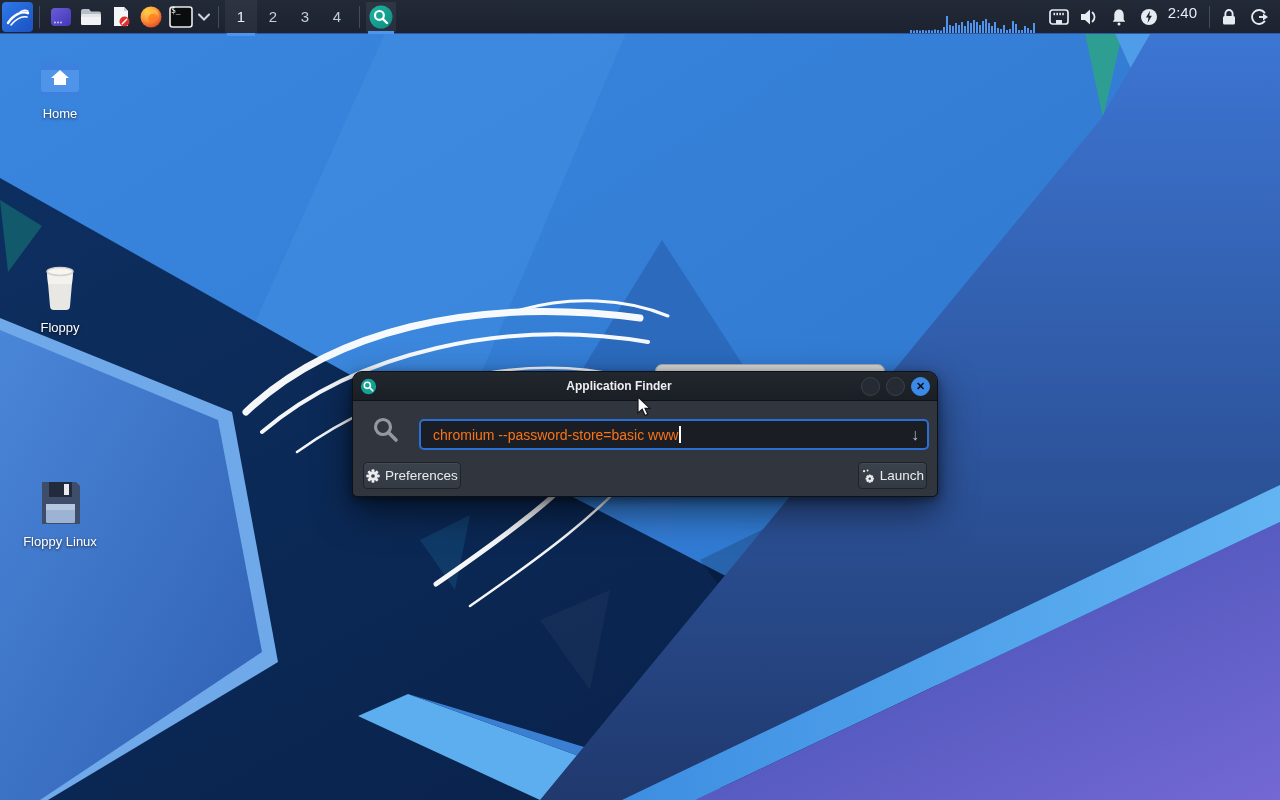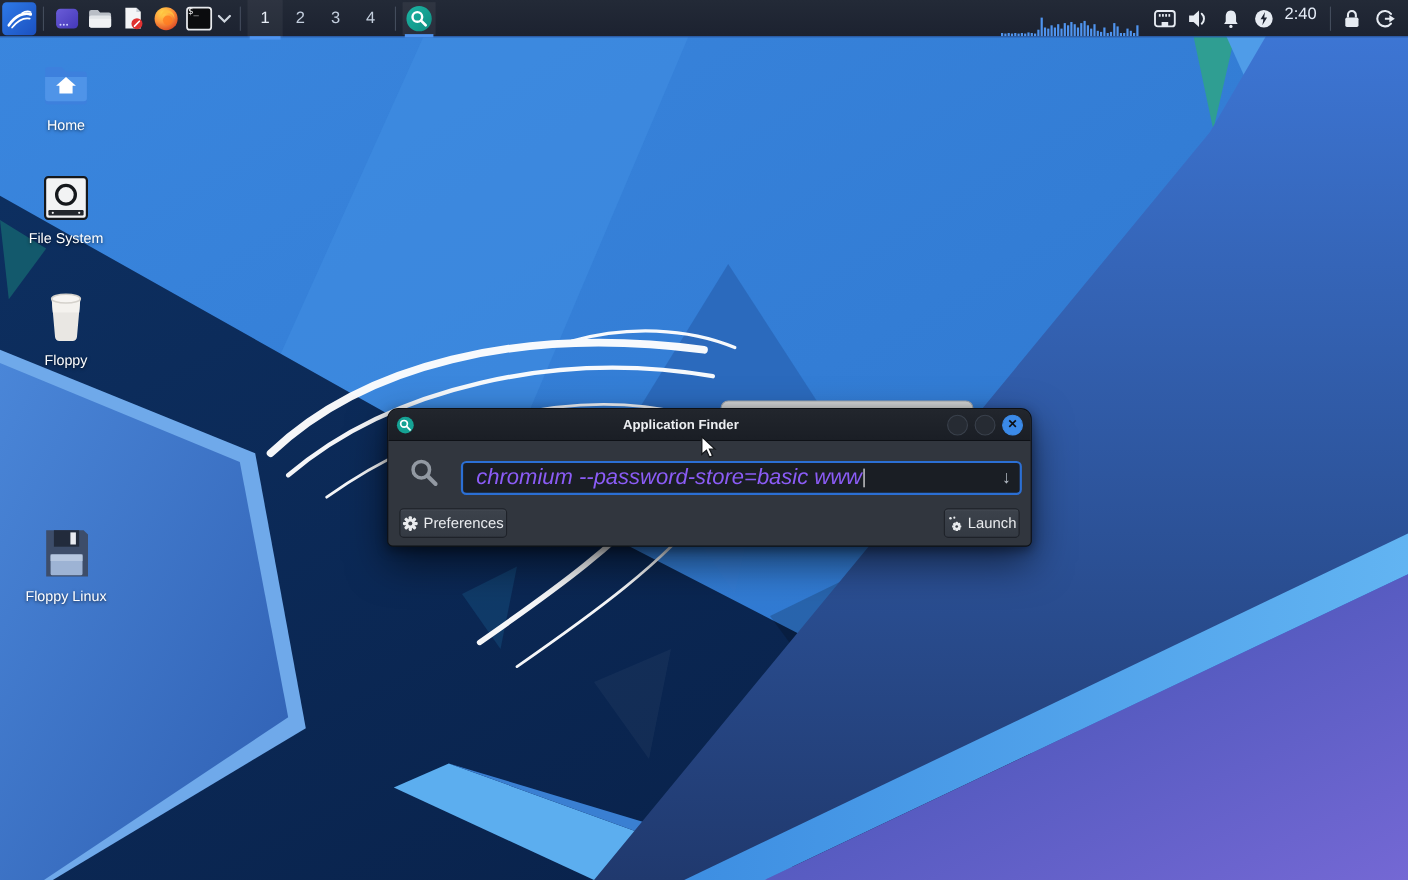--- a/index.html
+++ b/index.html
@@ -61,21 +61,21 @@
   .wbtn { width:19px; height:19px; border-radius:50%; border:1px solid #3a414c;
           background:#262b33; cursor:pointer; display:flex; align-items:center;
           justify-content:center; padding:0; }
   .wbtn.close { background:#3b8ae8; border-color:#3b8ae8; color:#0d1014;
                 font-size:11px; font-weight:bold; line-height:1; }
   .dbody { position:relative; height:96px; }
   .mag-big { position:absolute; left:19px; top:15px; }
   .sinput { position:absolute; left:66px; top:18px; width:510px; height:31px;
             background:#1a1e24; border:2px solid #2b6fd4; border-radius:5px;
             display:flex; align-items:center; padding:0 8px 0 12px; cursor:text; }
-  .sinput .stext { color:#8b5cf6; font-size:20px; white-space:pre;font-style:italic; }
+  .sinput .stext { color:#f97316; font-size:14px; white-space:pre; }
   .caret { display:inline-block; width:1.5px; height:17px; background:#fff; margin-left:1px; }
   .sarrow { margin-left:auto; color:#b3bac3; font-size:16px; }
   .btnrow-left { position:absolute; left:10px; top:61px; }
   .btnrow-right { position:absolute; right:10px; top:61px; }
   .dbtn { height:27px; background:linear-gradient(#3c424b,#343a43); border:1px solid #1e2229;
           border-radius:4px; color:#e9ebee; font-size:13.5px; font-family:inherit;
           display:flex; align-items:center; gap:5px; padding:0 2px; cursor:pointer;
           box-shadow:inset 0 1px 0 rgba(255,255,255,.05); }
 
   
@@ -157,30 +157,20 @@
 
   <div class="dicon" style="top:56px;">
     <svg width="46" height="42" viewBox="0 0 46 42">
       <path d="M4 8 a3 3 0 013-3 h12 l4 4 h16 a3 3 0 013 3 v24 a3 3 0 01-3 3 H7 a3 3 0 01-3-3 Z" fill="#3d80dd"></path>
       <path d="M4 14 h38 v19 a3 3 0 01-3 3 H7 a3 3 0 01-3-3 Z" fill="#4f94e8"></path>
       <path d="M23 14 l9 8 h-3 v7 h-12 v-7 h-3 Z" fill="#ffffff"></path>
     </svg>
     <div class="dlabel">Home</div>
   </div>
 
-  <div class="dicon" style="top:159px;">
-    <svg width="42" height="42" viewBox="0 0 42 42">
-      <rect x="2" y="2" width="38" height="38" rx="3" fill="#f2f3f4" stroke="#15181c" stroke-width="2"></rect>
-      <circle cx="21" cy="18" r="8.5" fill="none" stroke="#15181c" stroke-width="3"></circle>
-      <rect x="5" y="32" width="32" height="5" rx="1" fill="#23272d"></rect>
-      <circle cx="9" cy="34.5" r="1" fill="#f2f3f4"></circle>
-      <circle cx="33" cy="34.5" r="1" fill="#f2f3f4"></circle>
-    </svg>
-    <div class="dlabel">File System</div>
-  </div>
 
   <div class="dicon" style="top:264px;">
     <svg width="40" height="48" viewBox="0 0 40 48">
       <path d="M7 8 H33 L30 42 a4 4 0 01-4 4 H14 a4 4 0 01-4-4 Z" fill="#e9e7e3"></path>
       <path d="M7 8 H33 L32 20 H8 Z" fill="#f4f2ee"></path>
       <ellipse cx="20" cy="7.5" rx="13" ry="4" fill="#f7f5f2" stroke="#d4d1cb" stroke-width="1.5"></ellipse>
     </svg>
     <div class="dlabel">Floppy</div>
   </div>
 

